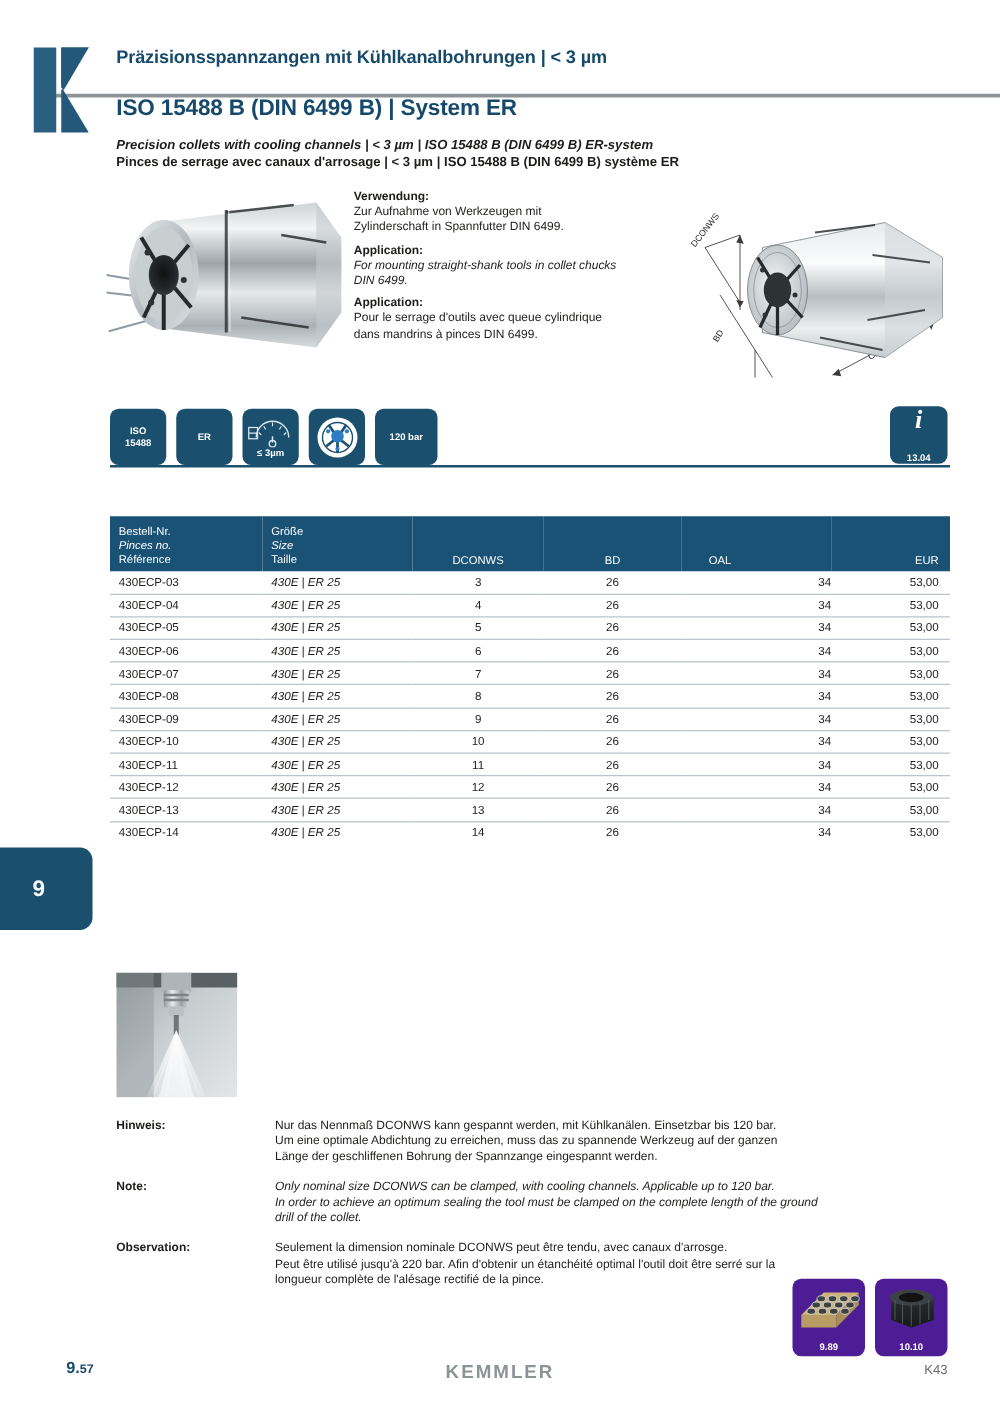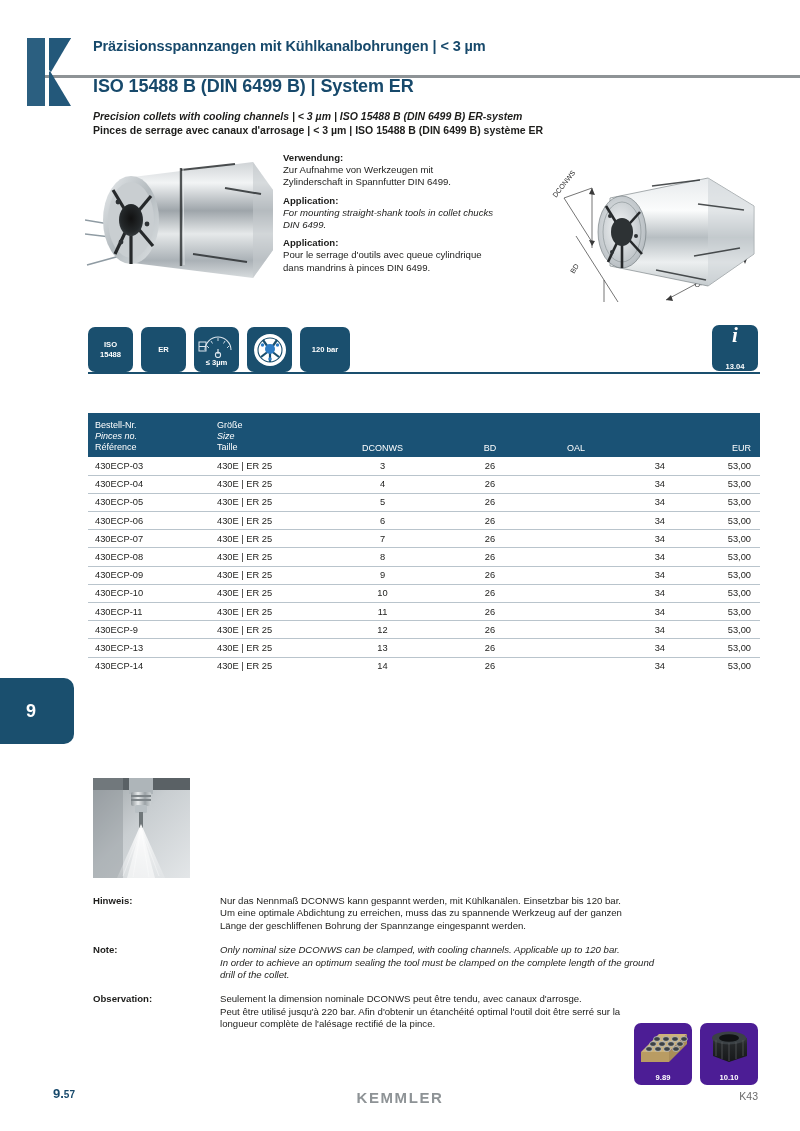--- a/index.html
+++ b/index.html
@@ -105,21 +105,21 @@
   th.c-size  { text-align: left; padding-left: 7px; width: 120px; }
   th.c-dcon  { text-align: center; width: 105px; }
   th.c-bd    { text-align: center; width: 110px; }
   th.c-oal   { text-align: left; padding-left: 22px; width: 120px; }
   th.c-eur   { text-align: right; padding-right: 9px; }
   tbody td {
     font-size: 9.3px; height: 18.2px; padding: 0;
     border-bottom: 1px solid #b9c4cc; color: #1d1d1b;
   }
   tbody td.c-order { text-align: left; padding-left: 7px; }
-  tbody td.c-size  { text-align: left; padding-left: 7px; }
+  tbody td.c-size  { text-align: left; padding-left: 7px; font-style: italic; }
   tbody td.c-dcon  { text-align: center; }
   tbody td.c-bd    { text-align: center; }
   tbody td.c-oal   { text-align: right; padding-left: 22px; }
   tbody td.c-eur   { text-align: right; padding-right: 9px; }
   tbody tr:last-child td { border-bottom: none; }
 
   
   .chapter-tab {
     position: absolute; left: -12px; top: 678px;
     width: 86px; height: 66px;
@@ -484,21 +484,21 @@
           </tr>
           <tr>
             <td class="c-order">430ECP-11</td>
             <td class="c-size">430E |  ER 25</td>
             <td class="c-dcon">11</td>
             <td class="c-bd">26</td>
             <td class="c-oal">34</td>
             <td class="c-eur">53,00</td>
           </tr>
           <tr>
-            <td class="c-order">430ECP-9</td>
+            <td class="c-order">430ECP-12</td>
             <td class="c-size">430E |  ER 25</td>
             <td class="c-dcon">12</td>
             <td class="c-bd">26</td>
             <td class="c-oal">34</td>
             <td class="c-eur">53,00</td>
           </tr>
           <tr>
             <td class="c-order">430ECP-13</td>
             <td class="c-size">430E |  ER 25</td>
             <td class="c-dcon">13</td>

